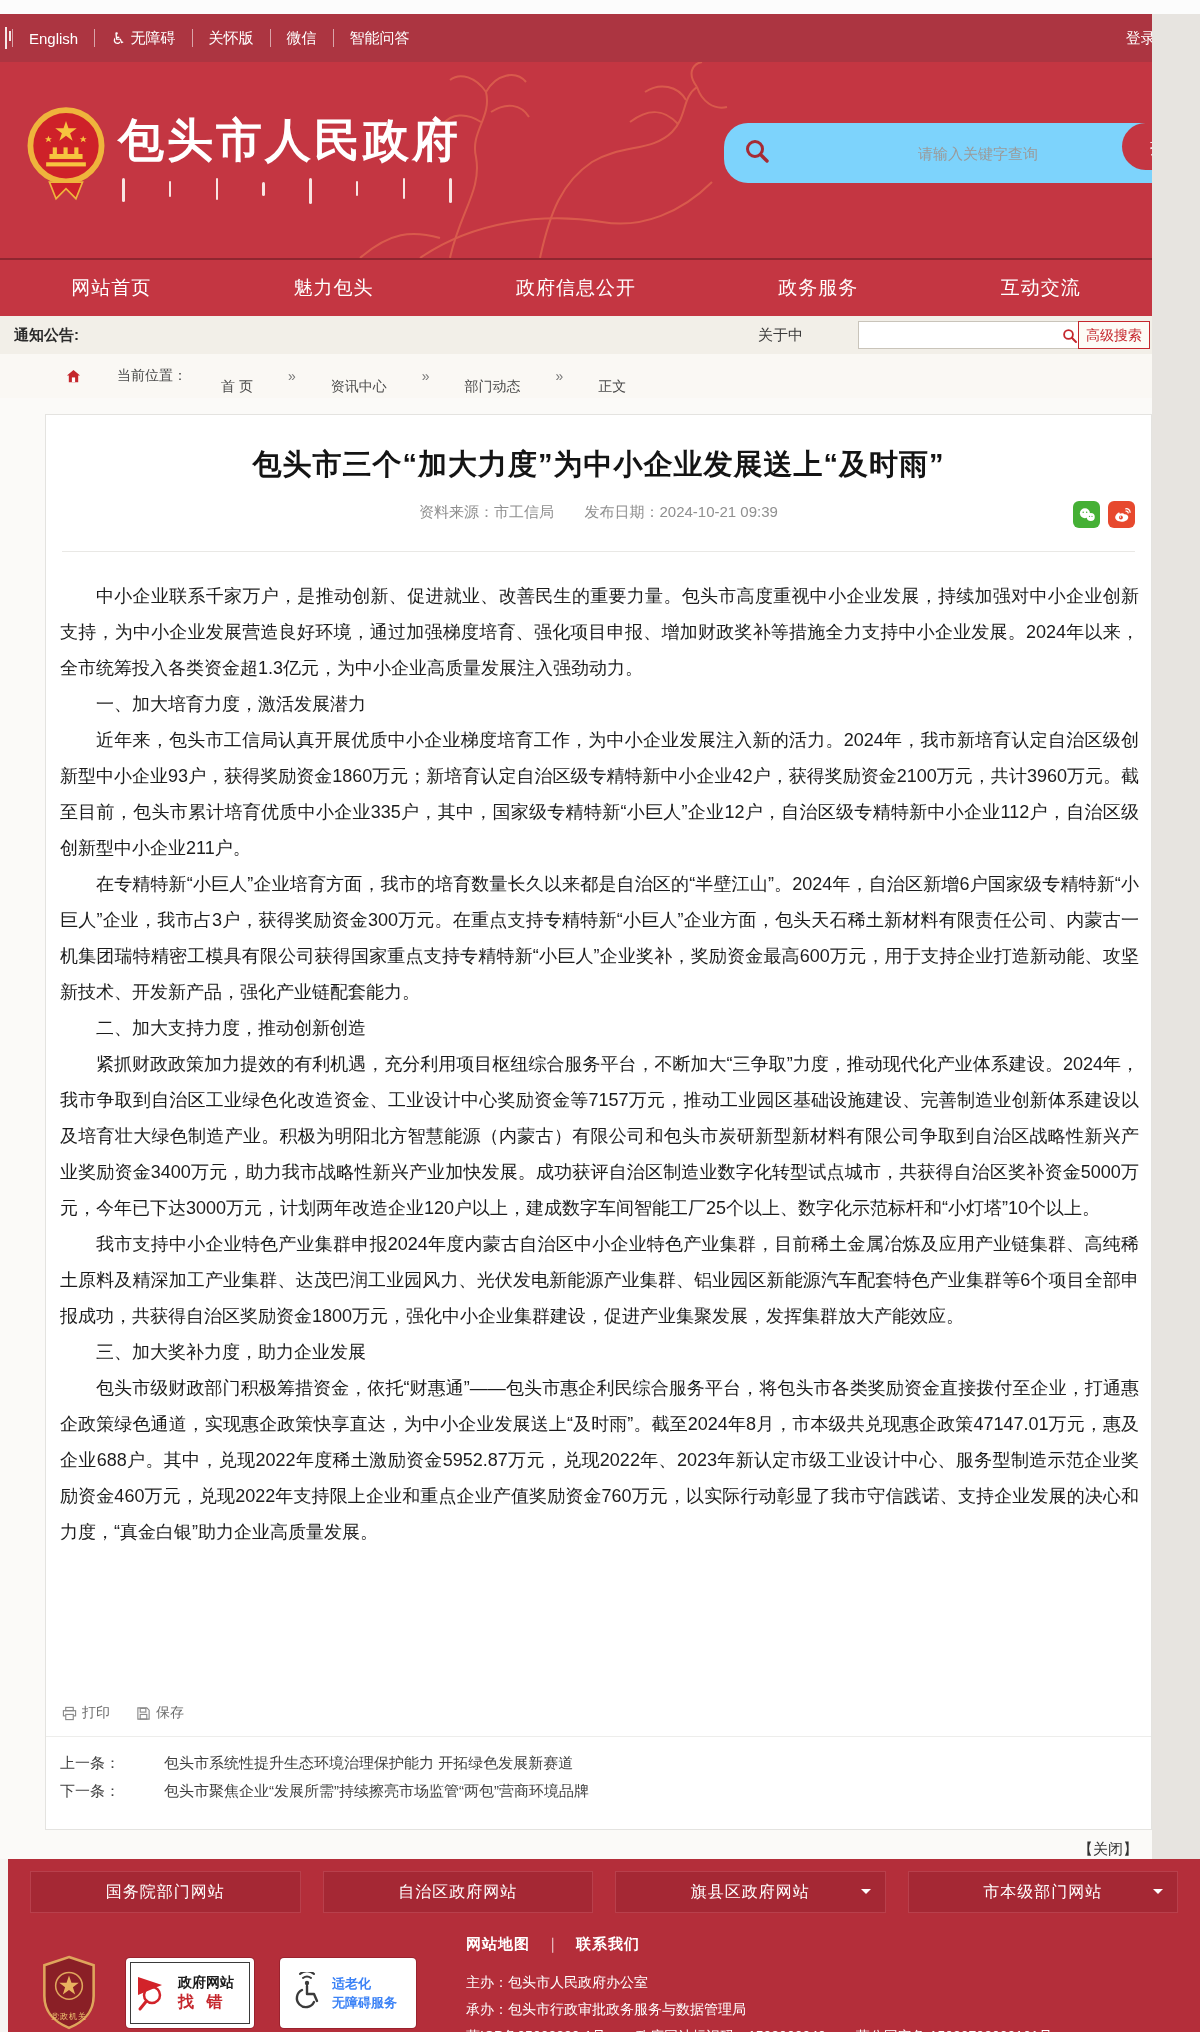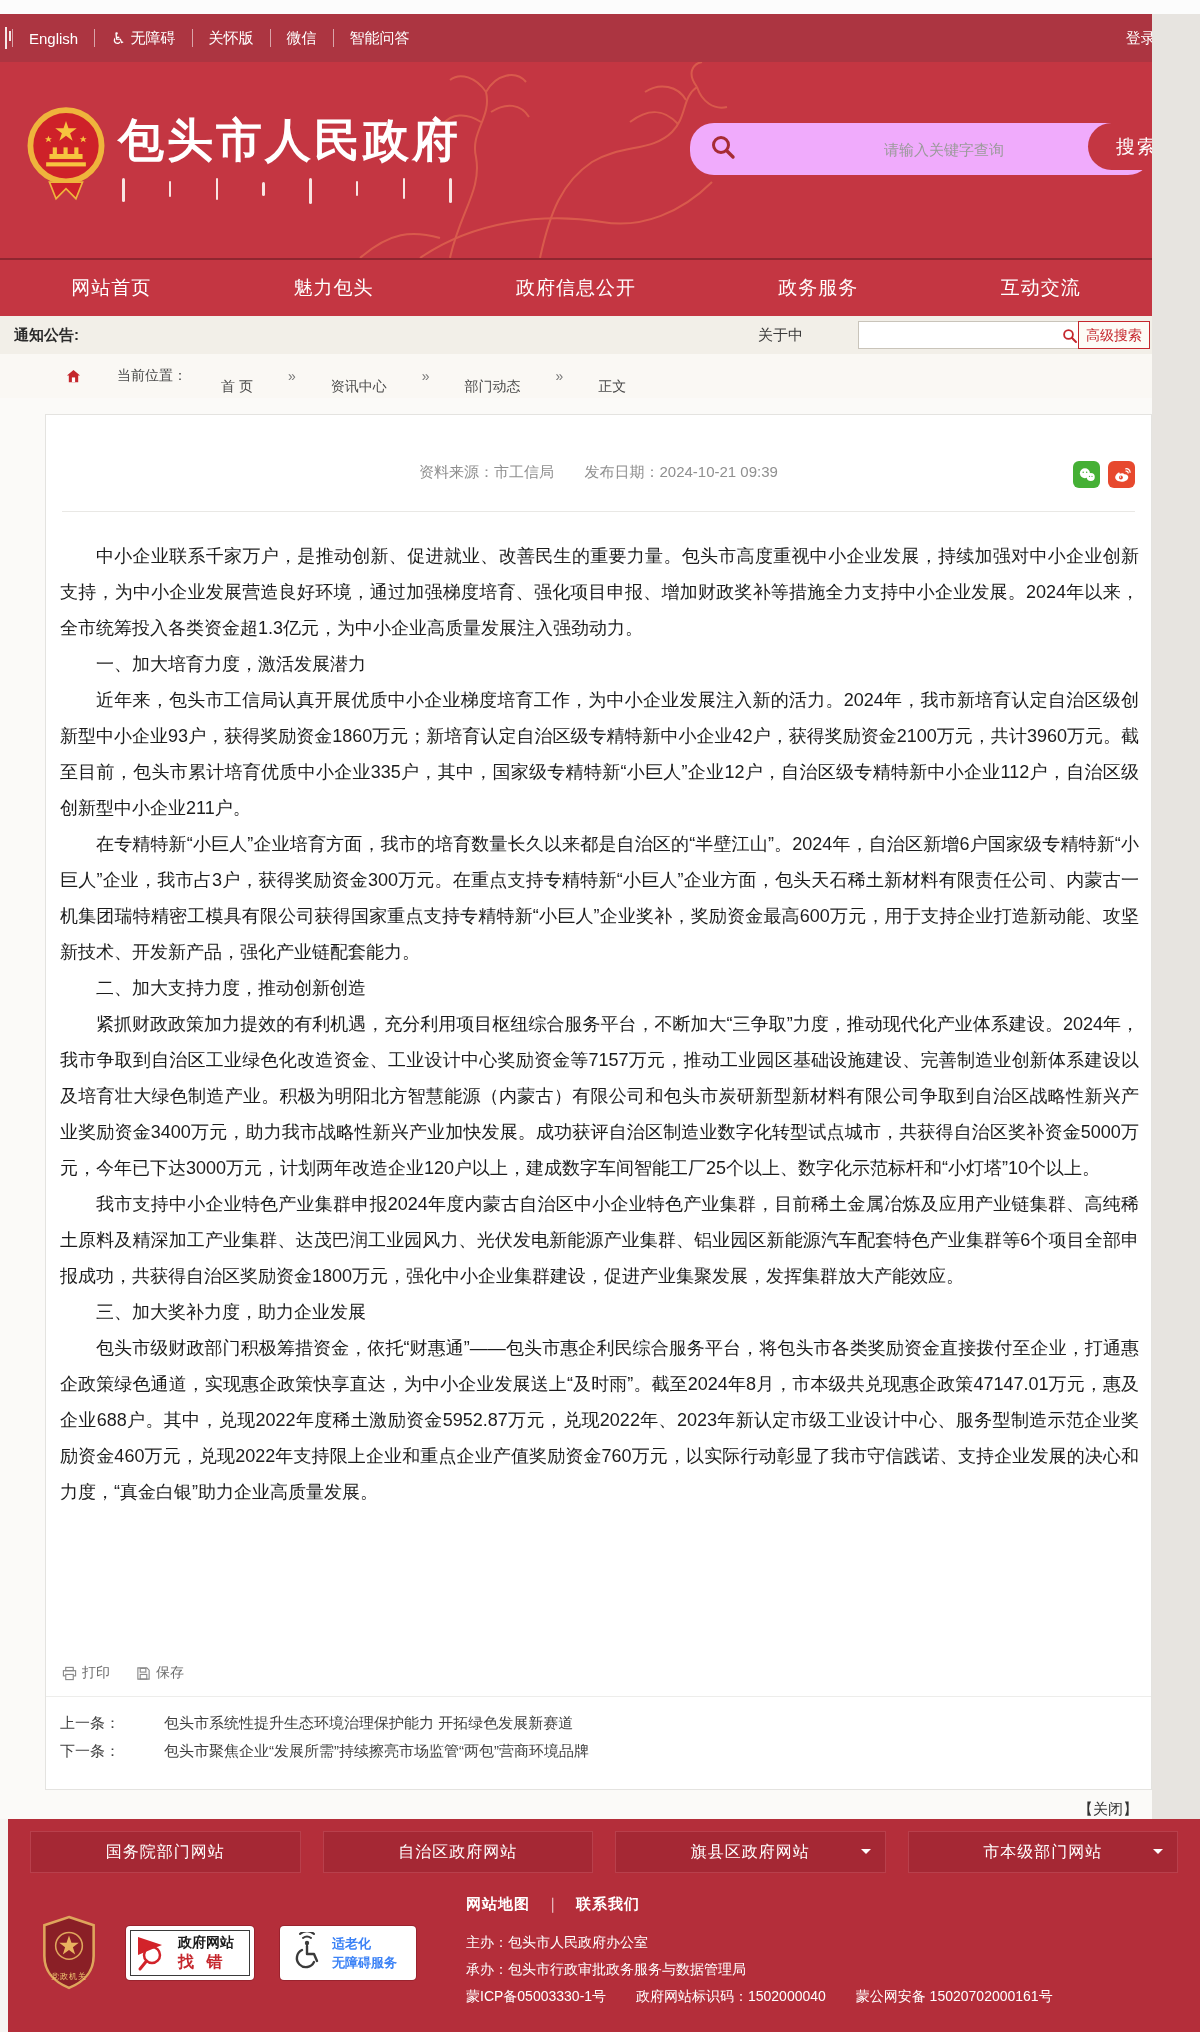--- a/index.html
+++ b/index.html
@@ -30,22 +30,22 @@
   .emblem { position:absolute; left:24px; top:44px; }
   .site-title { position:absolute; left:118px; top:48px; color:#fff; font-size:46px; font-weight:bold; letter-spacing:3px; white-space:nowrap; }
   .mong-marks { position:absolute; left:122px; top:116px; width:330px; display:flex; justify-content:space-between; align-items:flex-start; }
   .mong-marks i { display:block; width:2.5px; background:#fdf3f0; opacity:.92; border-radius:2px; }
   .mong-marks i:nth-child(1){height:24px;} .mong-marks i:nth-child(2){height:16px;margin-top:3px;}
   .mong-marks i:nth-child(3){height:22px;} .mong-marks i:nth-child(4){height:14px;margin-top:4px;}
   .mong-marks i:nth-child(5){height:26px;} .mong-marks i:nth-child(6){height:15px;margin-top:3px;}
   .mong-marks i:nth-child(7){height:21px;} .mong-marks i:nth-child(8){height:25px;}
   .deer { position:absolute; left:300px; top:0; pointer-events:none; }
   .search-pill {
-    position:absolute; left:690px; top:61px; width:462px; height:52px;
-    background:#f0abfc; border-radius:24px; display:flex; align-items:center;
+    position:absolute; left:724px; top:61px; width:462px; height:60px;
+    background:#7dd3fc; border-radius:24px; display:flex; align-items:center;
   }
   .search-pill .mag { margin-left:20px; flex:0 0 auto; }
   .search-pill input {
     flex:1; border:none; outline:none; background:transparent;
     font-size:15px; color:#666; text-align:center; font-family:inherit;
   }
   .search-pill input::placeholder { color:#9a9a9a; }
   .search-btn {
     position:absolute; left:398px; top:0; width:122px; height:47px;
     border:none; border-radius:24px; background:#c43642; color:#fff;
@@ -102,21 +102,21 @@
   .fbar { flex:1; height:42px; background:#a52834; border:1px solid #b8404c; text-align:center; line-height:40px; font-size:16px; cursor:pointer; position:relative; letter-spacing:1px; }
   .fbar .caret { position:absolute; right:14px; top:17px; width:0; height:0; border:5px solid transparent; border-top-color:#fff; }
   .footer-links { position:absolute; left:458px; top:76px; font-size:15px; font-weight:bold; letter-spacing:1px; }
   .footer-links span { cursor:pointer; }
   .footer-links .fdiv { margin:0 10px; font-weight:normal; opacity:.85; }
   .footer-text { position:absolute; left:458px; top:110px; font-size:14px; line-height:27px; }
   .footer-text .icp-row span { margin-right:26px; }
   .badges { position:absolute; left:30px; top:96px; display:flex; align-items:center; gap:26px; }
   .badge-party { position:relative; width:62px; height:76px; cursor:pointer; }
   .badge-party .ptext { position:absolute; left:0; right:0; bottom:9px; text-align:center; font-size:8px; color:#f0c571; letter-spacing:1px;margin-top:38px; }
-  .badge-box { background:#fff; border-radius:4px; height:54px; display:flex; align-items:center; padding:0 10px; gap:8px; cursor:pointer; box-shadow:0 0 0 1px #99232e; }
+  .badge-box { background:#fff; border-radius:4px; height:70px; display:flex; align-items:center; padding:0 10px; gap:8px; cursor:pointer; box-shadow:0 0 0 1px #99232e; }
   .badge-box.err { outline:1px solid #3a3a3a; outline-offset:-5px; width:128px; }
   .badge-box .btxt1 { color:#1a1a1a; font-size:14px; font-weight:bold; white-space:nowrap; }
   .badge-box .btxt2 { color:#c5272d; font-size:16px; font-weight:bold; letter-spacing:4px; }
   .badge-box.old { width:136px; }
   .badge-box.old .btxt1, .badge-box.old .btxt2 { color:#3b82f6; font-size:13px; letter-spacing:0; font-weight:bold; }
 </style>
 </head>
 <body>
 
 <div class="strip-top"></div>
@@ -230,20 +230,21 @@
   <span class="bc-sep">»</span>
   <span class="bc-item">资讯中心</span>
   <span class="bc-sep">»</span>
   <span class="bc-item">部门动态</span>
   <span class="bc-sep">»</span>
   <span class="bc-item">正文</span>
 </div>
 
 <div class="content">
   <div class="article-box">
+    <div class="article-title">包头市三个“加大力度”为中小企业发展送上“及时雨”</div>
     <div class="article-meta">
       <span>资料来源：</span><span>市工信局</span>
       <span style="display:inline-block;width:22px;"></span>
       <span>发布日期：</span><span>2024-10-21 09:39</span>
       <span class="share">
         <span class="sicon wechat">
           <svg width="20" height="20" viewBox="0 0 24 24">
               <circle cx="9.5" cy="10" r="6" fill="#fff"></circle>
               <circle cx="16.5" cy="14.5" r="4.8" fill="#fff"></circle>
               <circle cx="7.4" cy="8.8" r="0.9" fill="#45b035"></circle>

